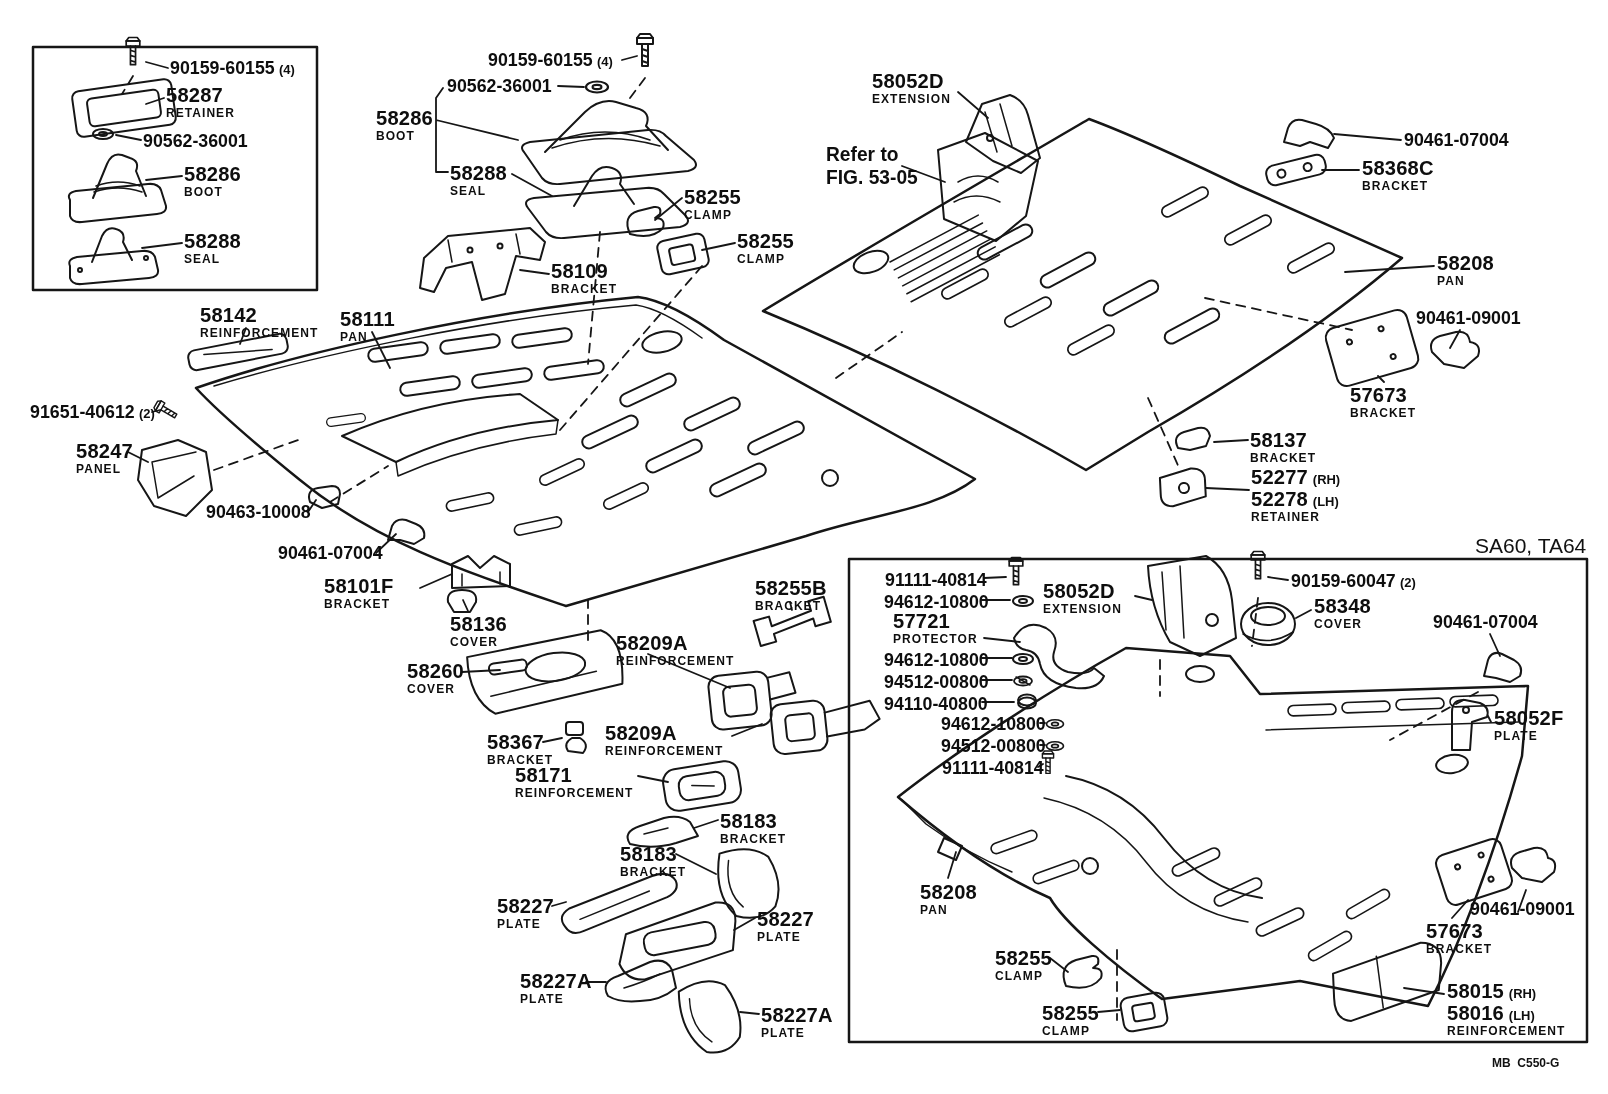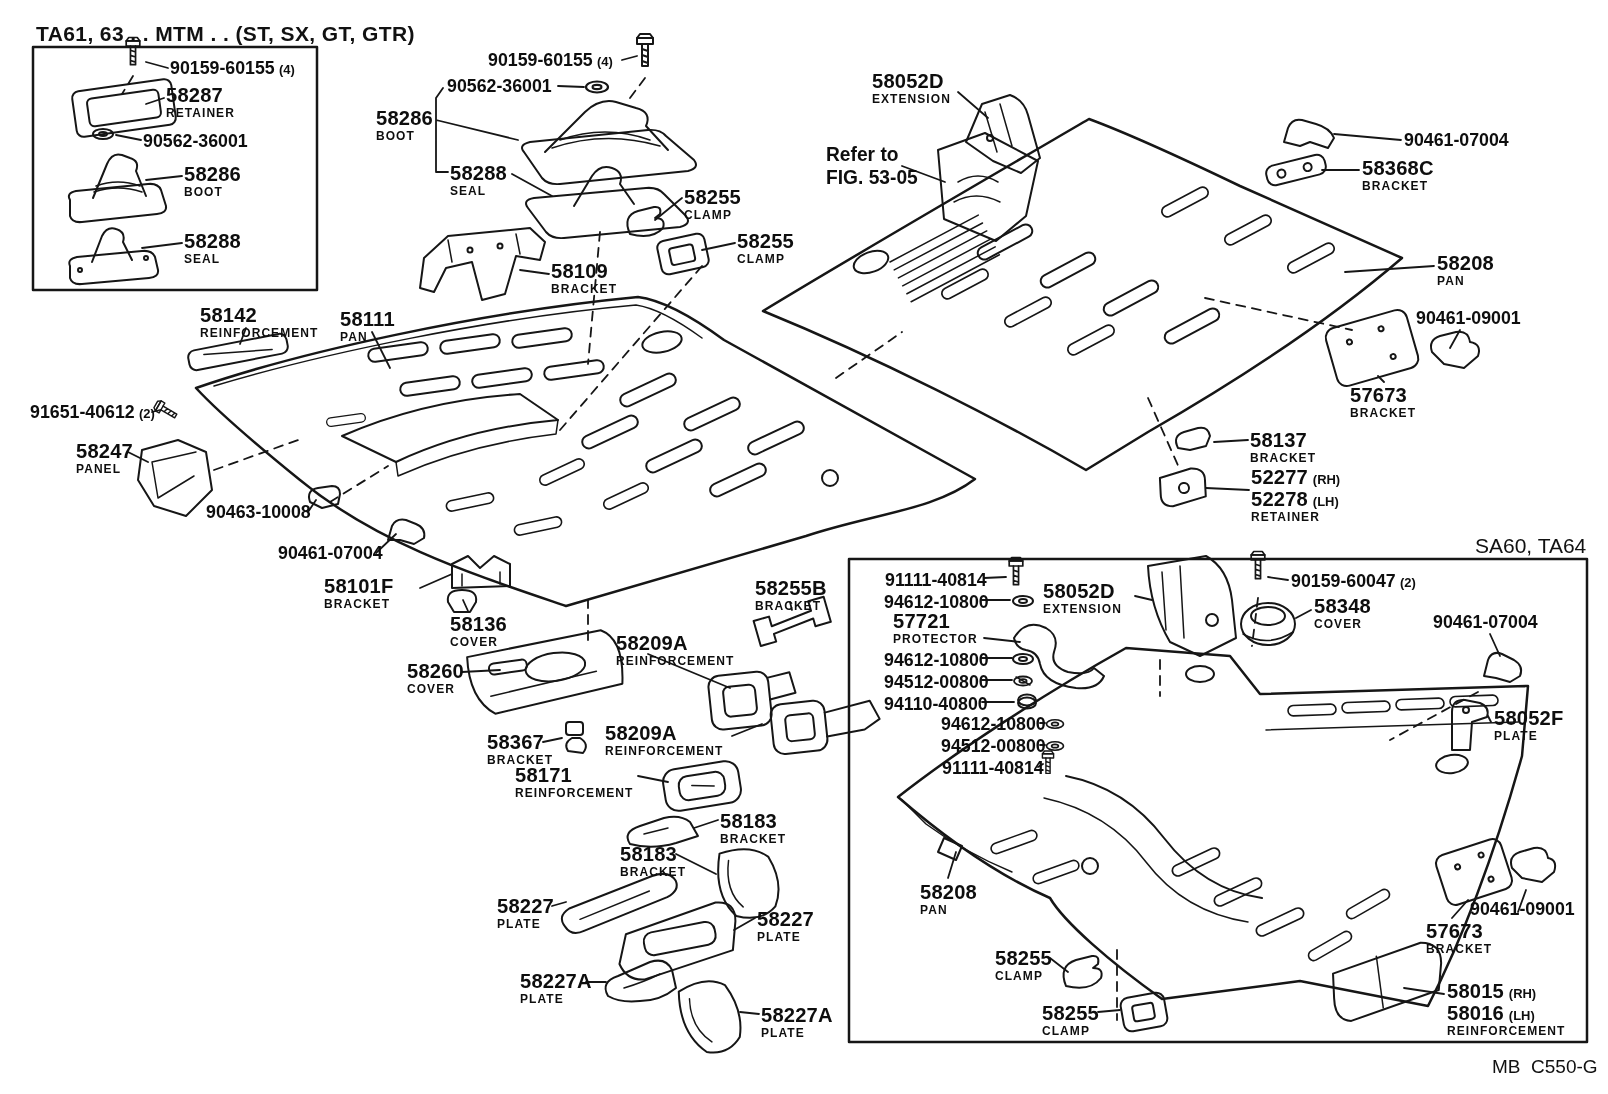--- a/index.html
+++ b/index.html
@@ -7,21 +7,21 @@
           font-family:"Liberation Sans",sans-serif;color:#111;}
   svg.art{position:absolute;left:0;top:0;}
   .lbl{position:absolute;white-space:nowrap;line-height:1.04;color:#0e0e0e;transform:scaleX(0.96);transform-origin:0 0;}
   .code{font-weight:bold;font-size:21px;letter-spacing:0.2px;}
   .num{font-weight:bold;font-size:18.5px;}
   .desc{font-weight:bold;font-size:12.5px;letter-spacing:1.1px;margin-top:1px;}
   .sfx{font-weight:bold;font-size:13.5px;}
   .row .sfx{margin-left:5px;}
   .title{position:absolute;font-weight:bold;font-size:21px;letter-spacing:0.4px;}
   .variant{position:absolute;font-weight:normal;font-size:21px;}
-  .footer{position:absolute;font-weight:normal;font-size:19px;white-space:pre;}
+  .footer{position:absolute;font-weight:bold;font-size:12px;white-space:pre;}
   .ref div{font-weight:bold;font-size:20px;line-height:1.15;}
 </style>
 </head>
 <body>
 
 <div class="canvas">
 
 <svg class="art" width="1608" height="1094" viewBox="0 0 1608 1094">
  <defs>
   <g id="slot">
@@ -305,21 +305,20 @@
     <path d="M330,502 L388,466"></path>
     <path d="M588,640 L588,600"></path>
     <path d="M1160,660 L1160,696"></path>
     <path d="M1258,598 L1252,646"></path>
     <path d="M1478,692 L1390,740"></path>
     <path d="M1117,950 L1117,1020"></path>
   </g>
  </g>
 </svg>
 
-<div class="title" style="left:36px;top:22px">TA61, 63 . . MTM . . (ST, SX, GT, GTR)</div>
 <div class="variant" style="left:1475px;top:534px">SA60, TA64</div>
 <div class="footer" style="left:1492px;top:1056px">MB  C550-G</div>
 
 <div class="lbl ref" style="left:826px;top:143px">
   <div>Refer to</div>
   <div>FIG. 53-05</div>
 </div>
 
 <div class="lbl" style="left:170px;top:58px"><span class="num">90159-60155</span> <span class="sfx">(4)</span></div>
 <div class="lbl" style="left:166px;top:84px">

